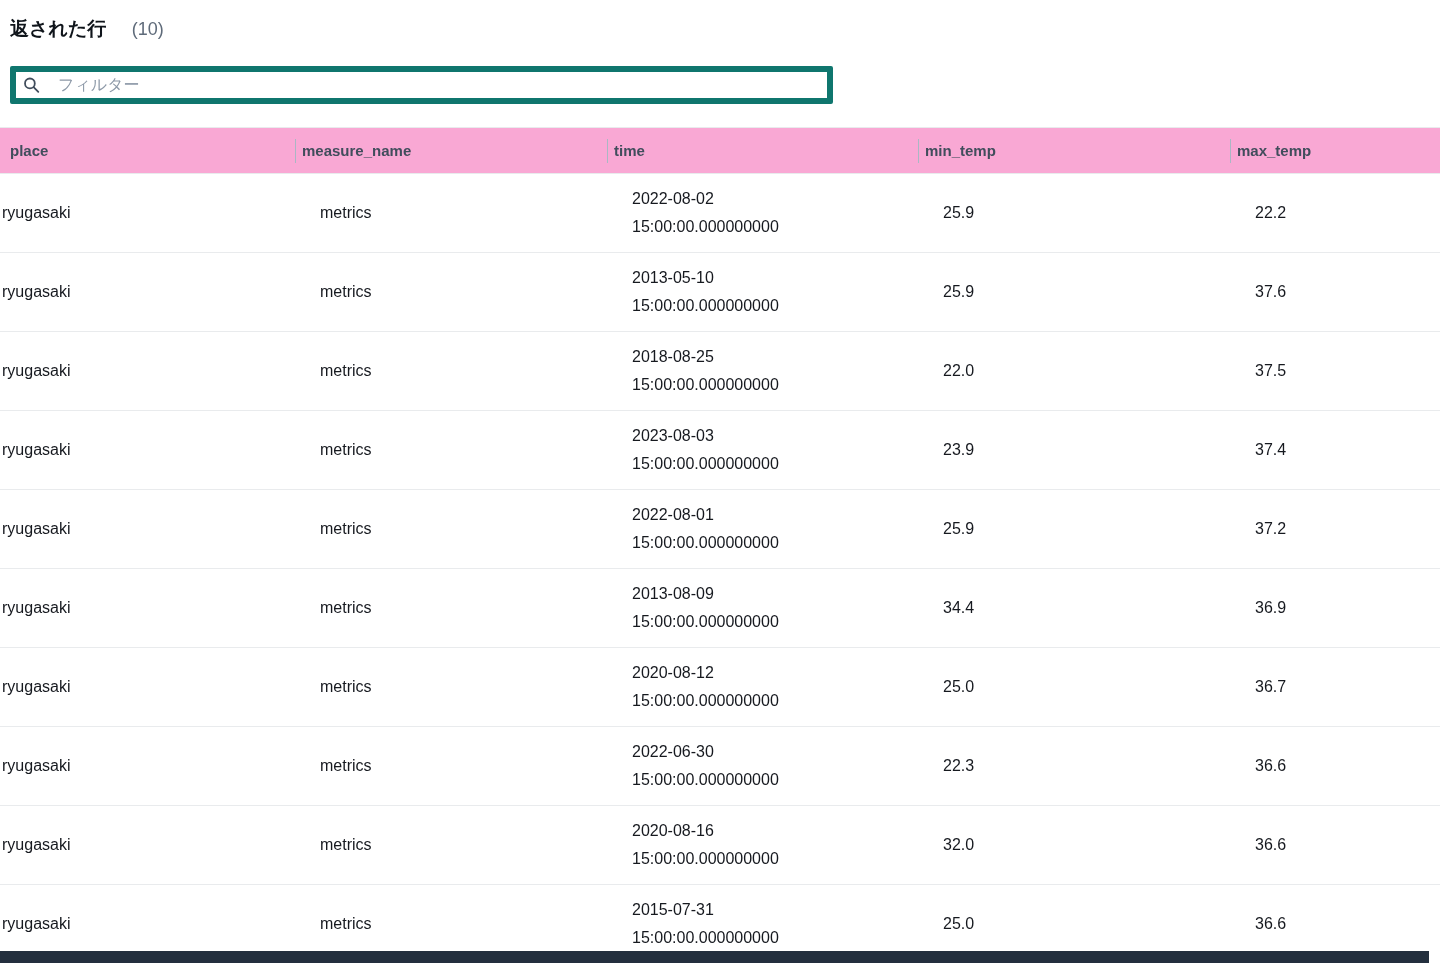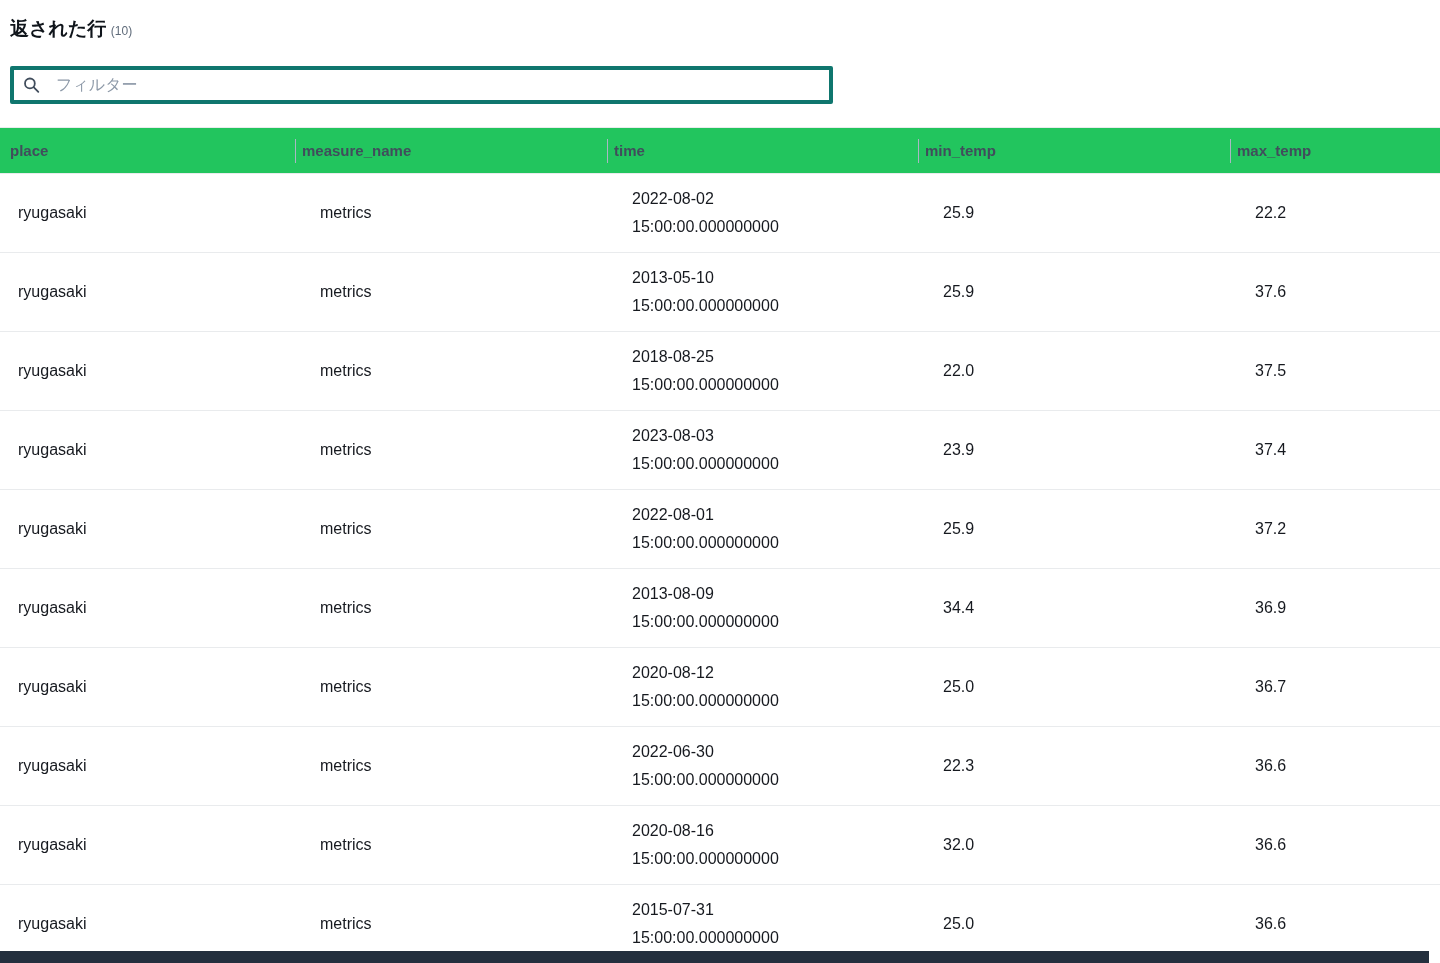--- a/index.html
+++ b/index.html
@@ -15,35 +15,35 @@
     height: 50px;
   }
   .page-title {
     font-size: 19px;
     font-weight: 700;
     color: #0f141a;
     display: inline-block;
     text-align: center;
   }
   .row-count {
-    font-size: 12px;
+    font-size: 18px;
     font-weight: 400;
     color: #5f6b7a;
-    margin-left: 0;
+    margin-left: 21px;
   }
   .filter-wrap {
     position: relative;
     margin: 16px 0 0 10px;
     width: 823px;
     height: 38px;
   }
   .filter-input {
     width: 100%;
     height: 100%;
-    border: 4px solid #0f766e;
+    border: 6px solid #0f766e;
     border-radius: 2px;
     padding: 0 12px 0 42px;
     font-size: 16px;
     color: #0f141a;
     font-family: "Liberation Sans", "DejaVu Sans", sans-serif;
     outline: none;
     background: #ffffff;
   }
   .filter-input::placeholder { color: #8d99a8; opacity: 1; }
   .search-icon {
@@ -59,21 +59,21 @@
     border-collapse: collapse;
     table-layout: fixed;
   }
   .results-table thead th {
     height: 46px;
     text-align: left;
     vertical-align: middle;
     font-size: 15px;
     font-weight: 700;
     color: #414d5c;
-    background: #22c55e;
+    background: #f9a8d4;
     border-top: 1px solid #e9ebed;
     border-bottom: 1px solid #e9ebed;
     padding: 0 10px 0 7px;
     position: relative;
     white-space: nowrap;
     overflow: hidden;
   }
   .results-table thead th:first-child { padding-left: 10px; }
   .results-table thead th + th::before {
     content: "";
@@ -86,21 +86,21 @@
   .results-table tbody td {
     height: 79px;
     vertical-align: middle;
     font-size: 16px;
     color: #16191f;
     padding: 0 10px 0 25px;
     white-space: nowrap;
     overflow: hidden;
     background: #ffffff;
   }
-  .results-table tbody td:first-child { padding-left: 18px; }
+  .results-table tbody td:first-child { padding-left: 2px; }
   .results-table tbody tr + tr td { border-top: 1px solid #e9ebed; }
   .time-cell div { line-height: 28px; }
   .bottom-bar {
     position: absolute;
     left: 0; bottom: 0;
     width: 1429px;
     height: 12px;
     background: #232f3e;
   }
 </style>

